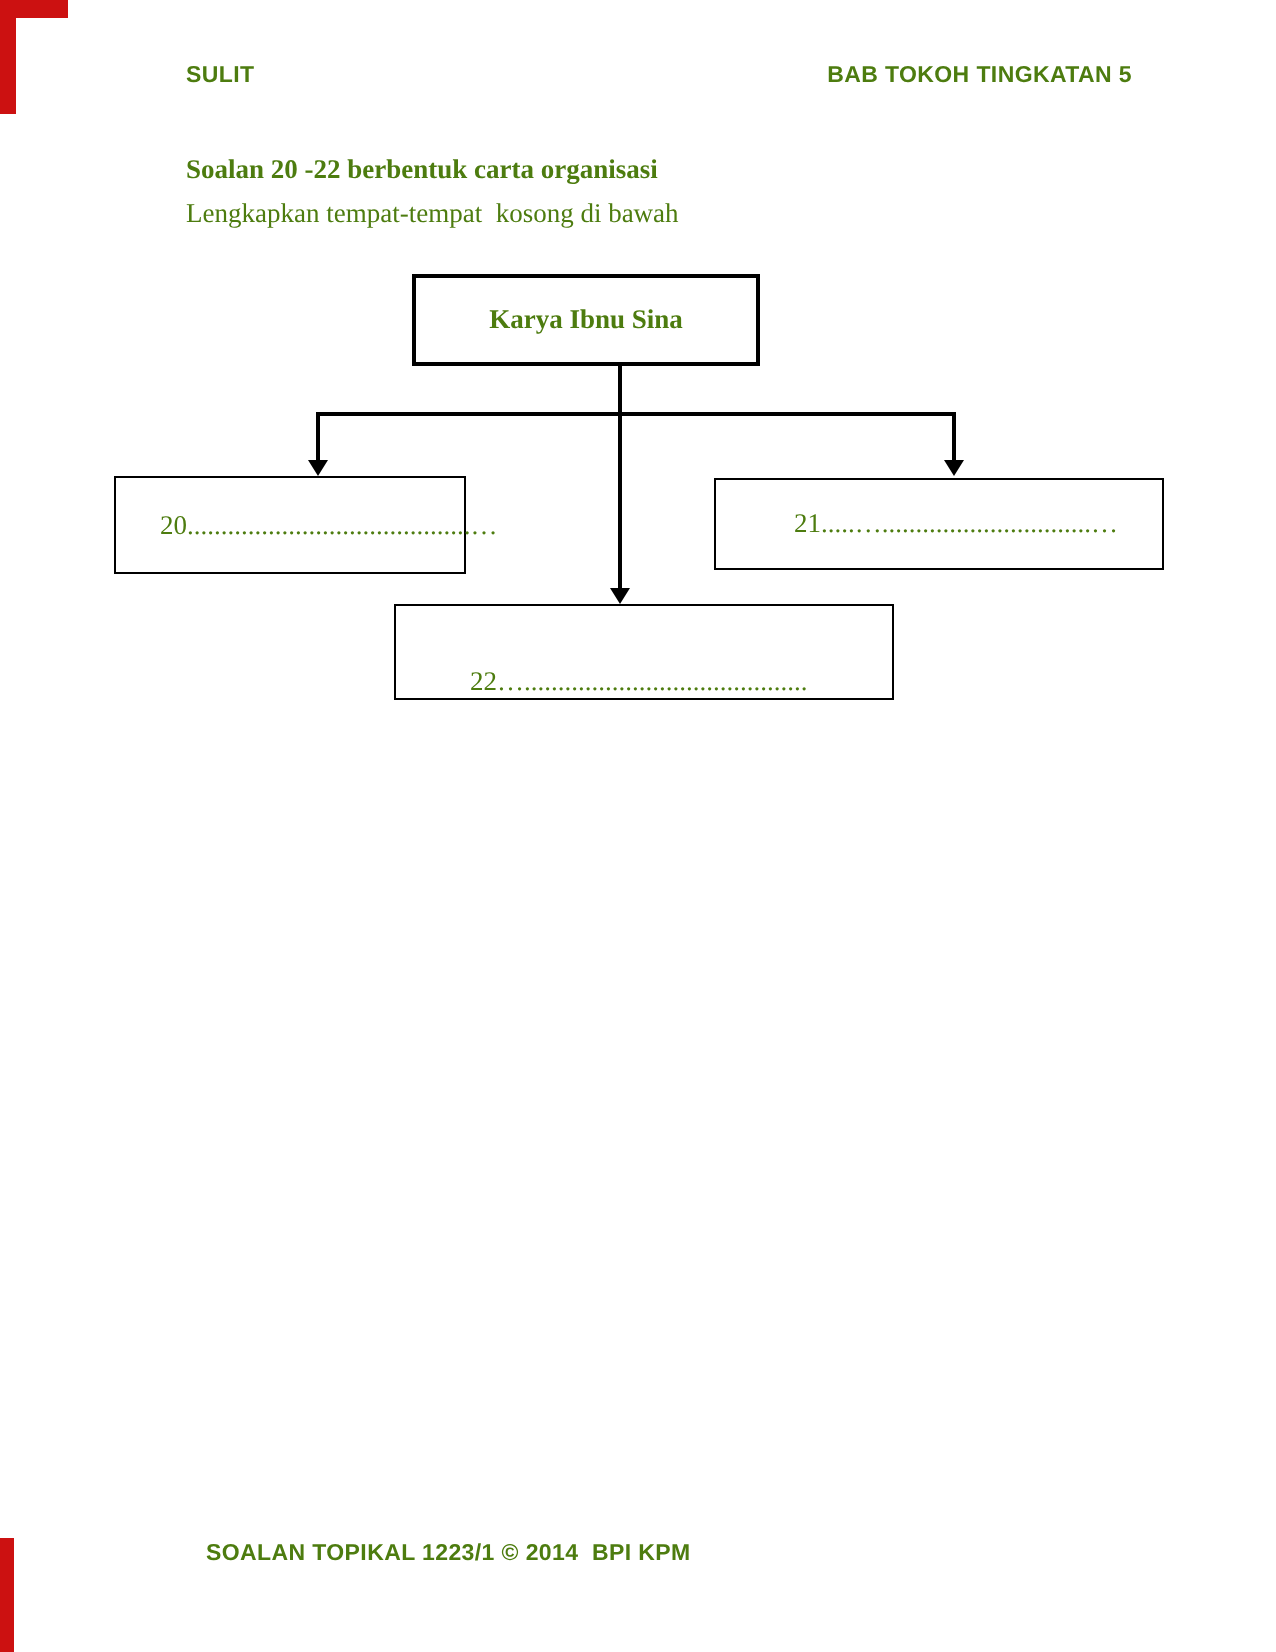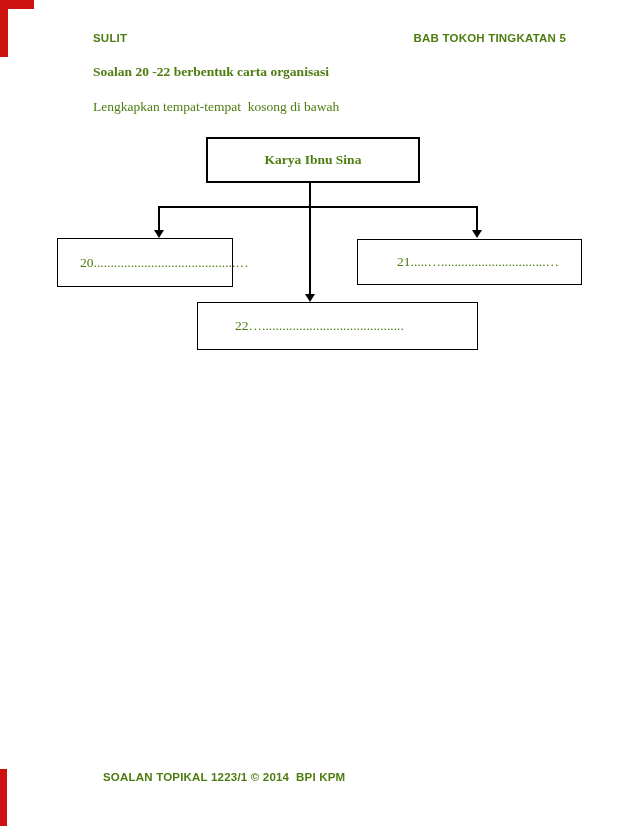--- a/index.html
+++ b/index.html
@@ -24,39 +24,39 @@
     font-family: "Liberation Sans", "DejaVu Sans", sans-serif;
     font-weight: bold;
     font-size: 11.5px;
     letter-spacing: .2px;
     white-space: pre;
   }
   .hdr-left  { left: 93px; top: 32px; }
   .hdr-right { right: 72px; top: 32px; text-align: right; }
 
   .instr { position: absolute; left: 93px; font-size: 13.5px; white-space: pre; }
-  .instr-bold { top: 64px; font-weight: bold; }
+  .instr-bold { top: 77px; font-weight: bold; }
   .instr-normal { top: 99px; }
 
   .node {
     position: absolute;
     border: 2px solid #000;
     background: #fff;
     display: flex;
     align-items: center;
     font-size: 13.5px;
   }
   .node-root {
-    left: 206px; top: 137px; width: 214px; height: 46px;
+    left: 206px; top: 137px; width: 174px; height: 46px;
     justify-content: center; font-weight: bold;
   }
   .node-blank { border-width: 1.5px; white-space: pre; }
   .node-20 { left: 57px;  top: 238px; width: 176px; height: 49px; padding-left: 22px; }
   .node-21 { left: 357px; top: 239px; width: 225px; height: 46px; padding-left: 39px; }
-  .node-22 { left: 197px; top: 302px; width: 281px; height: 48px; padding-left: 37px; }
+  .node-22 { left: 197px; top: 302px; width: 250px; height: 48px; padding-left: 37px; align-items: flex-end; }
 
   .line { position: absolute; background: #000; }
   .line-v-center { left: 309px; top: 183px; width: 2px; height: 112px; }
   .line-h        { left: 158px; top: 206px; width: 320px; height: 2px; }
   .line-v-left   { left: 158px; top: 206px; width: 2px; height: 25px; }
   .line-v-right  { left: 476px; top: 206px; width: 2px; height: 25px; }
 
   .arrow-down {
     position: absolute;
     width: 0; height: 0;

